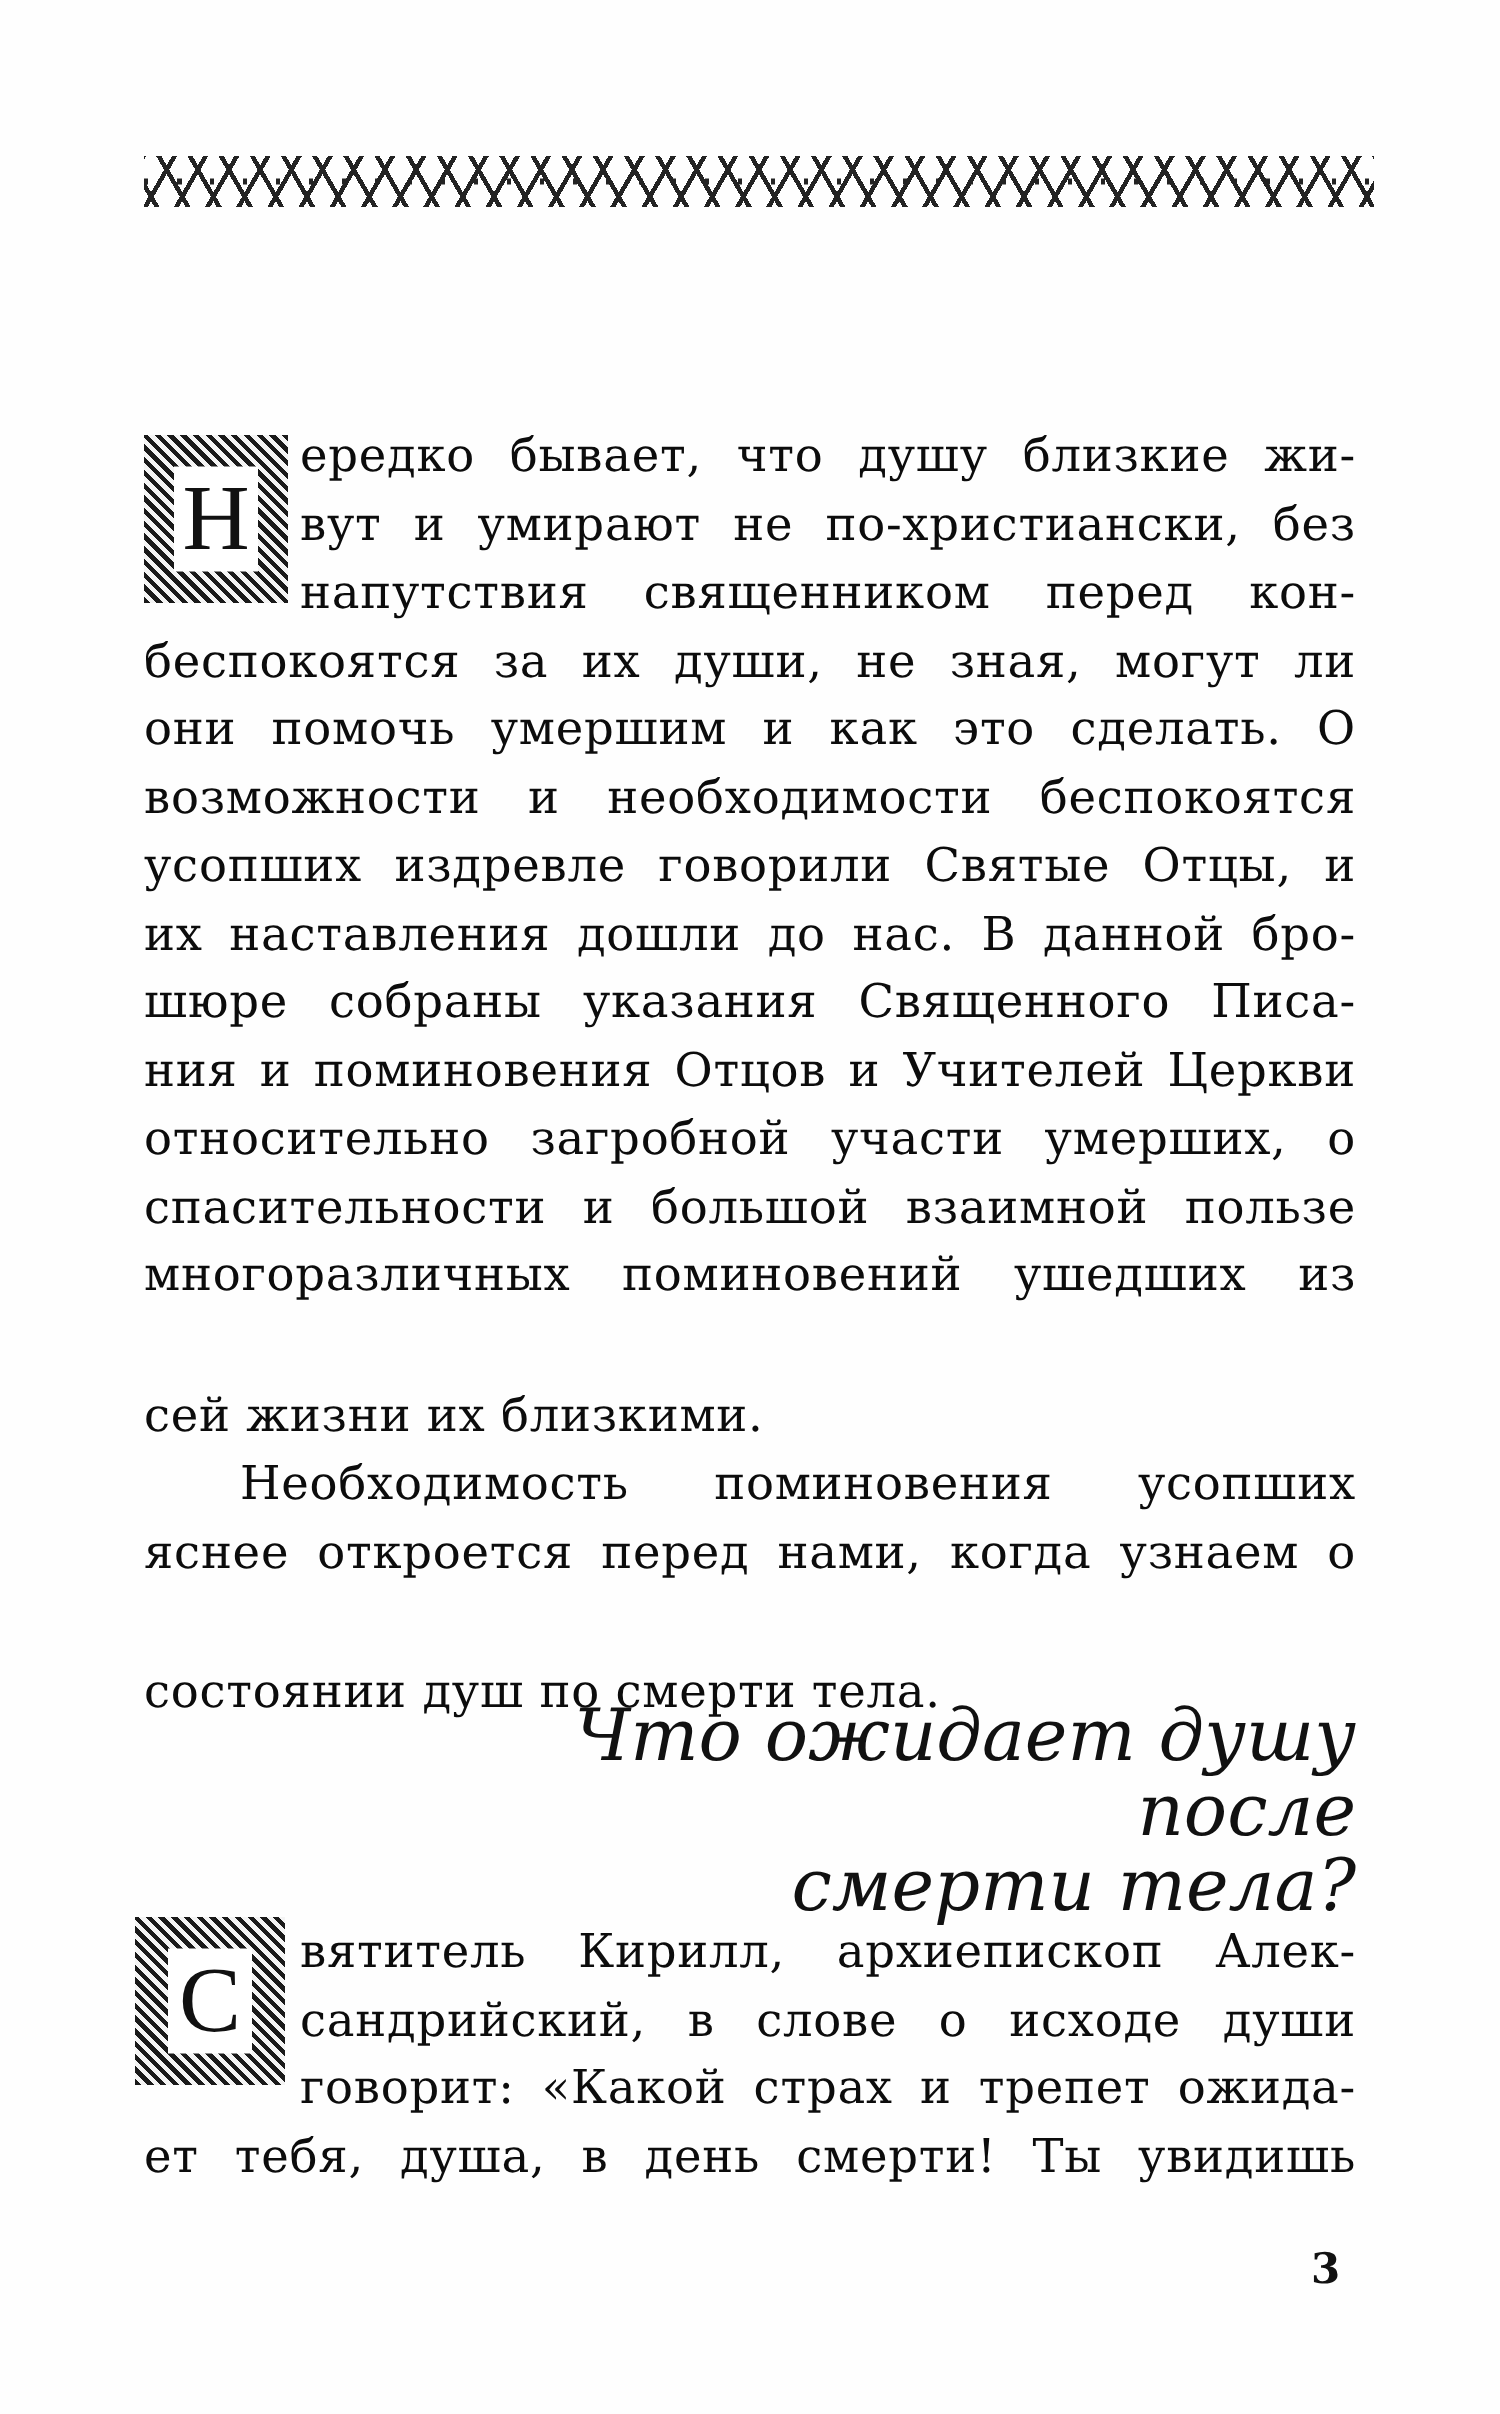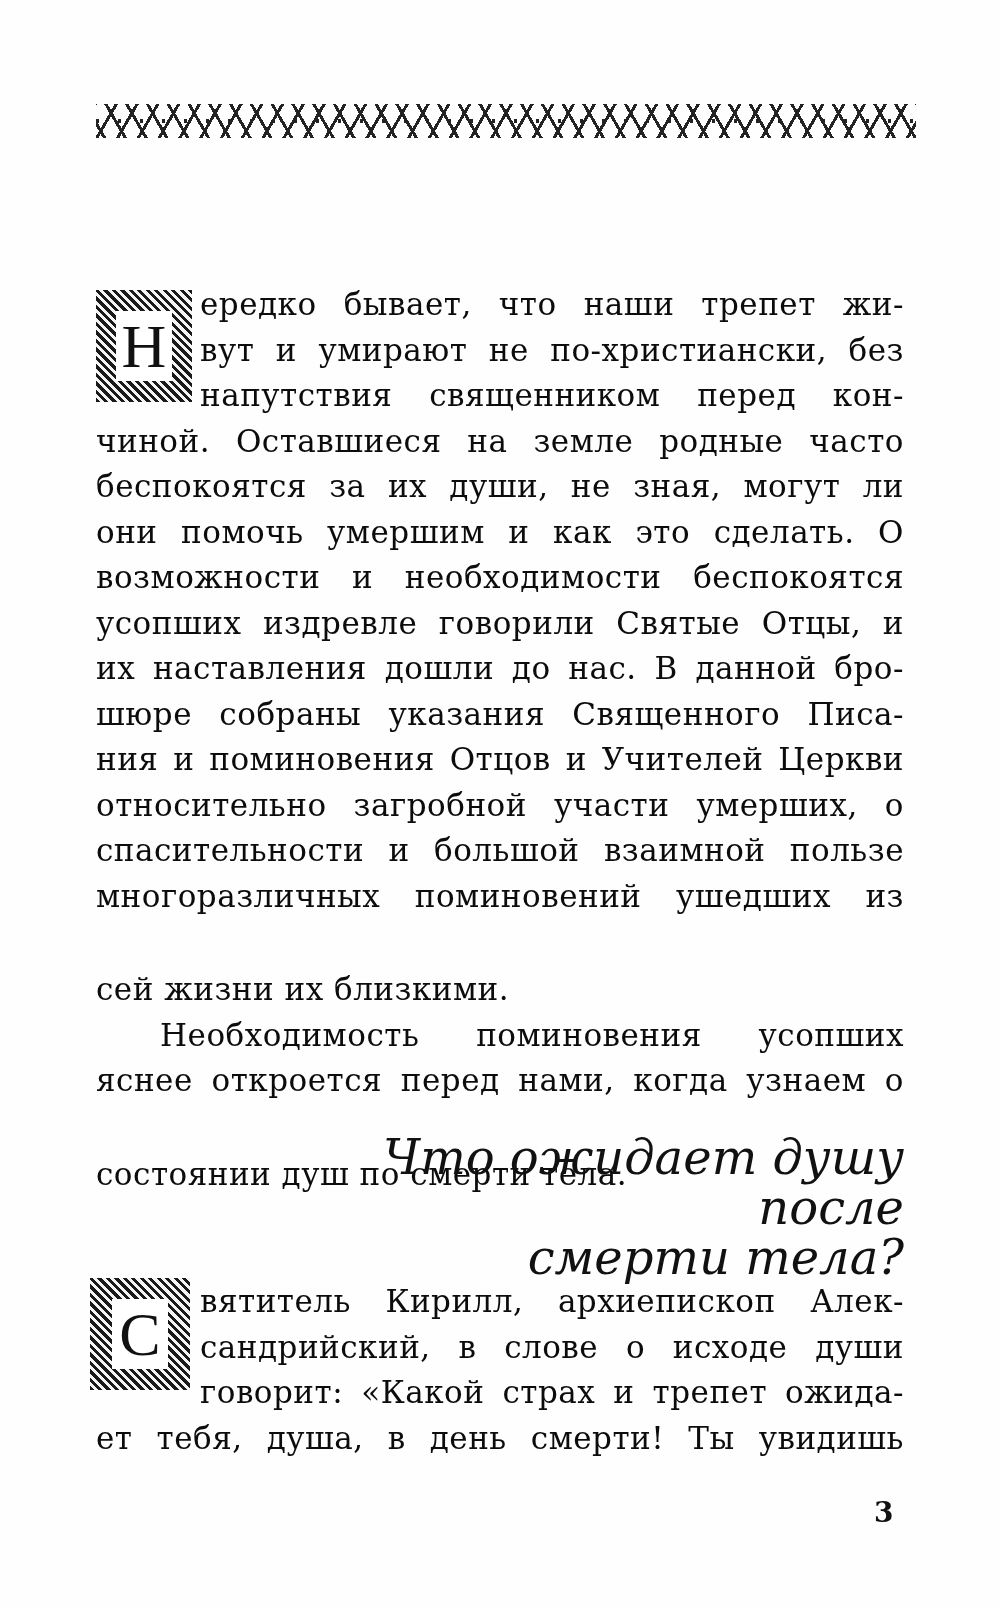--- a/index.html
+++ b/index.html
@@ -63,24 +63,23 @@
 
 <div class="page">
 
   <div class="ornament"></div>
 
   <div class="dropcap" style="left:96px; top:290px;">
     <div class="inner">Н</div>
   </div>
 
   <div class="text" style="top:282px;">
-    <span class="line dropped">ередко бывает, что наши трепет жи-</span>
+    <span class="line dropped">ередко бывает, что душу близкие жи-</span>
     <span class="line dropped">вут и умирают не по-христиански, без</span>
     <span class="line dropped">напутствия священником перед кон-</span>
-    <span class="line">чиной. Оставшиеся на земле родные часто</span>
     <span class="line">беспокоятся за их души, не зная, могут ли</span>
     <span class="line">они помочь умершим и как это сделать. О</span>
     <span class="line">возможности и необходимости беспокоятся</span>
     <span class="line">усопших издревле говорили Святые Отцы, и</span>
     <span class="line">их наставления дошли до нас. В данной бро-</span>
     <span class="line">шюре собраны указания Священного Писа-</span>
     <span class="line">ния и поминовения Отцов и Учителей Церкви</span>
     <span class="line">относительно загробной участи умерших, о</span>
     <span class="line">спасительности и большой взаимной пользе</span>
     <span class="line">многоразличных поминовений ушедших из</span>

